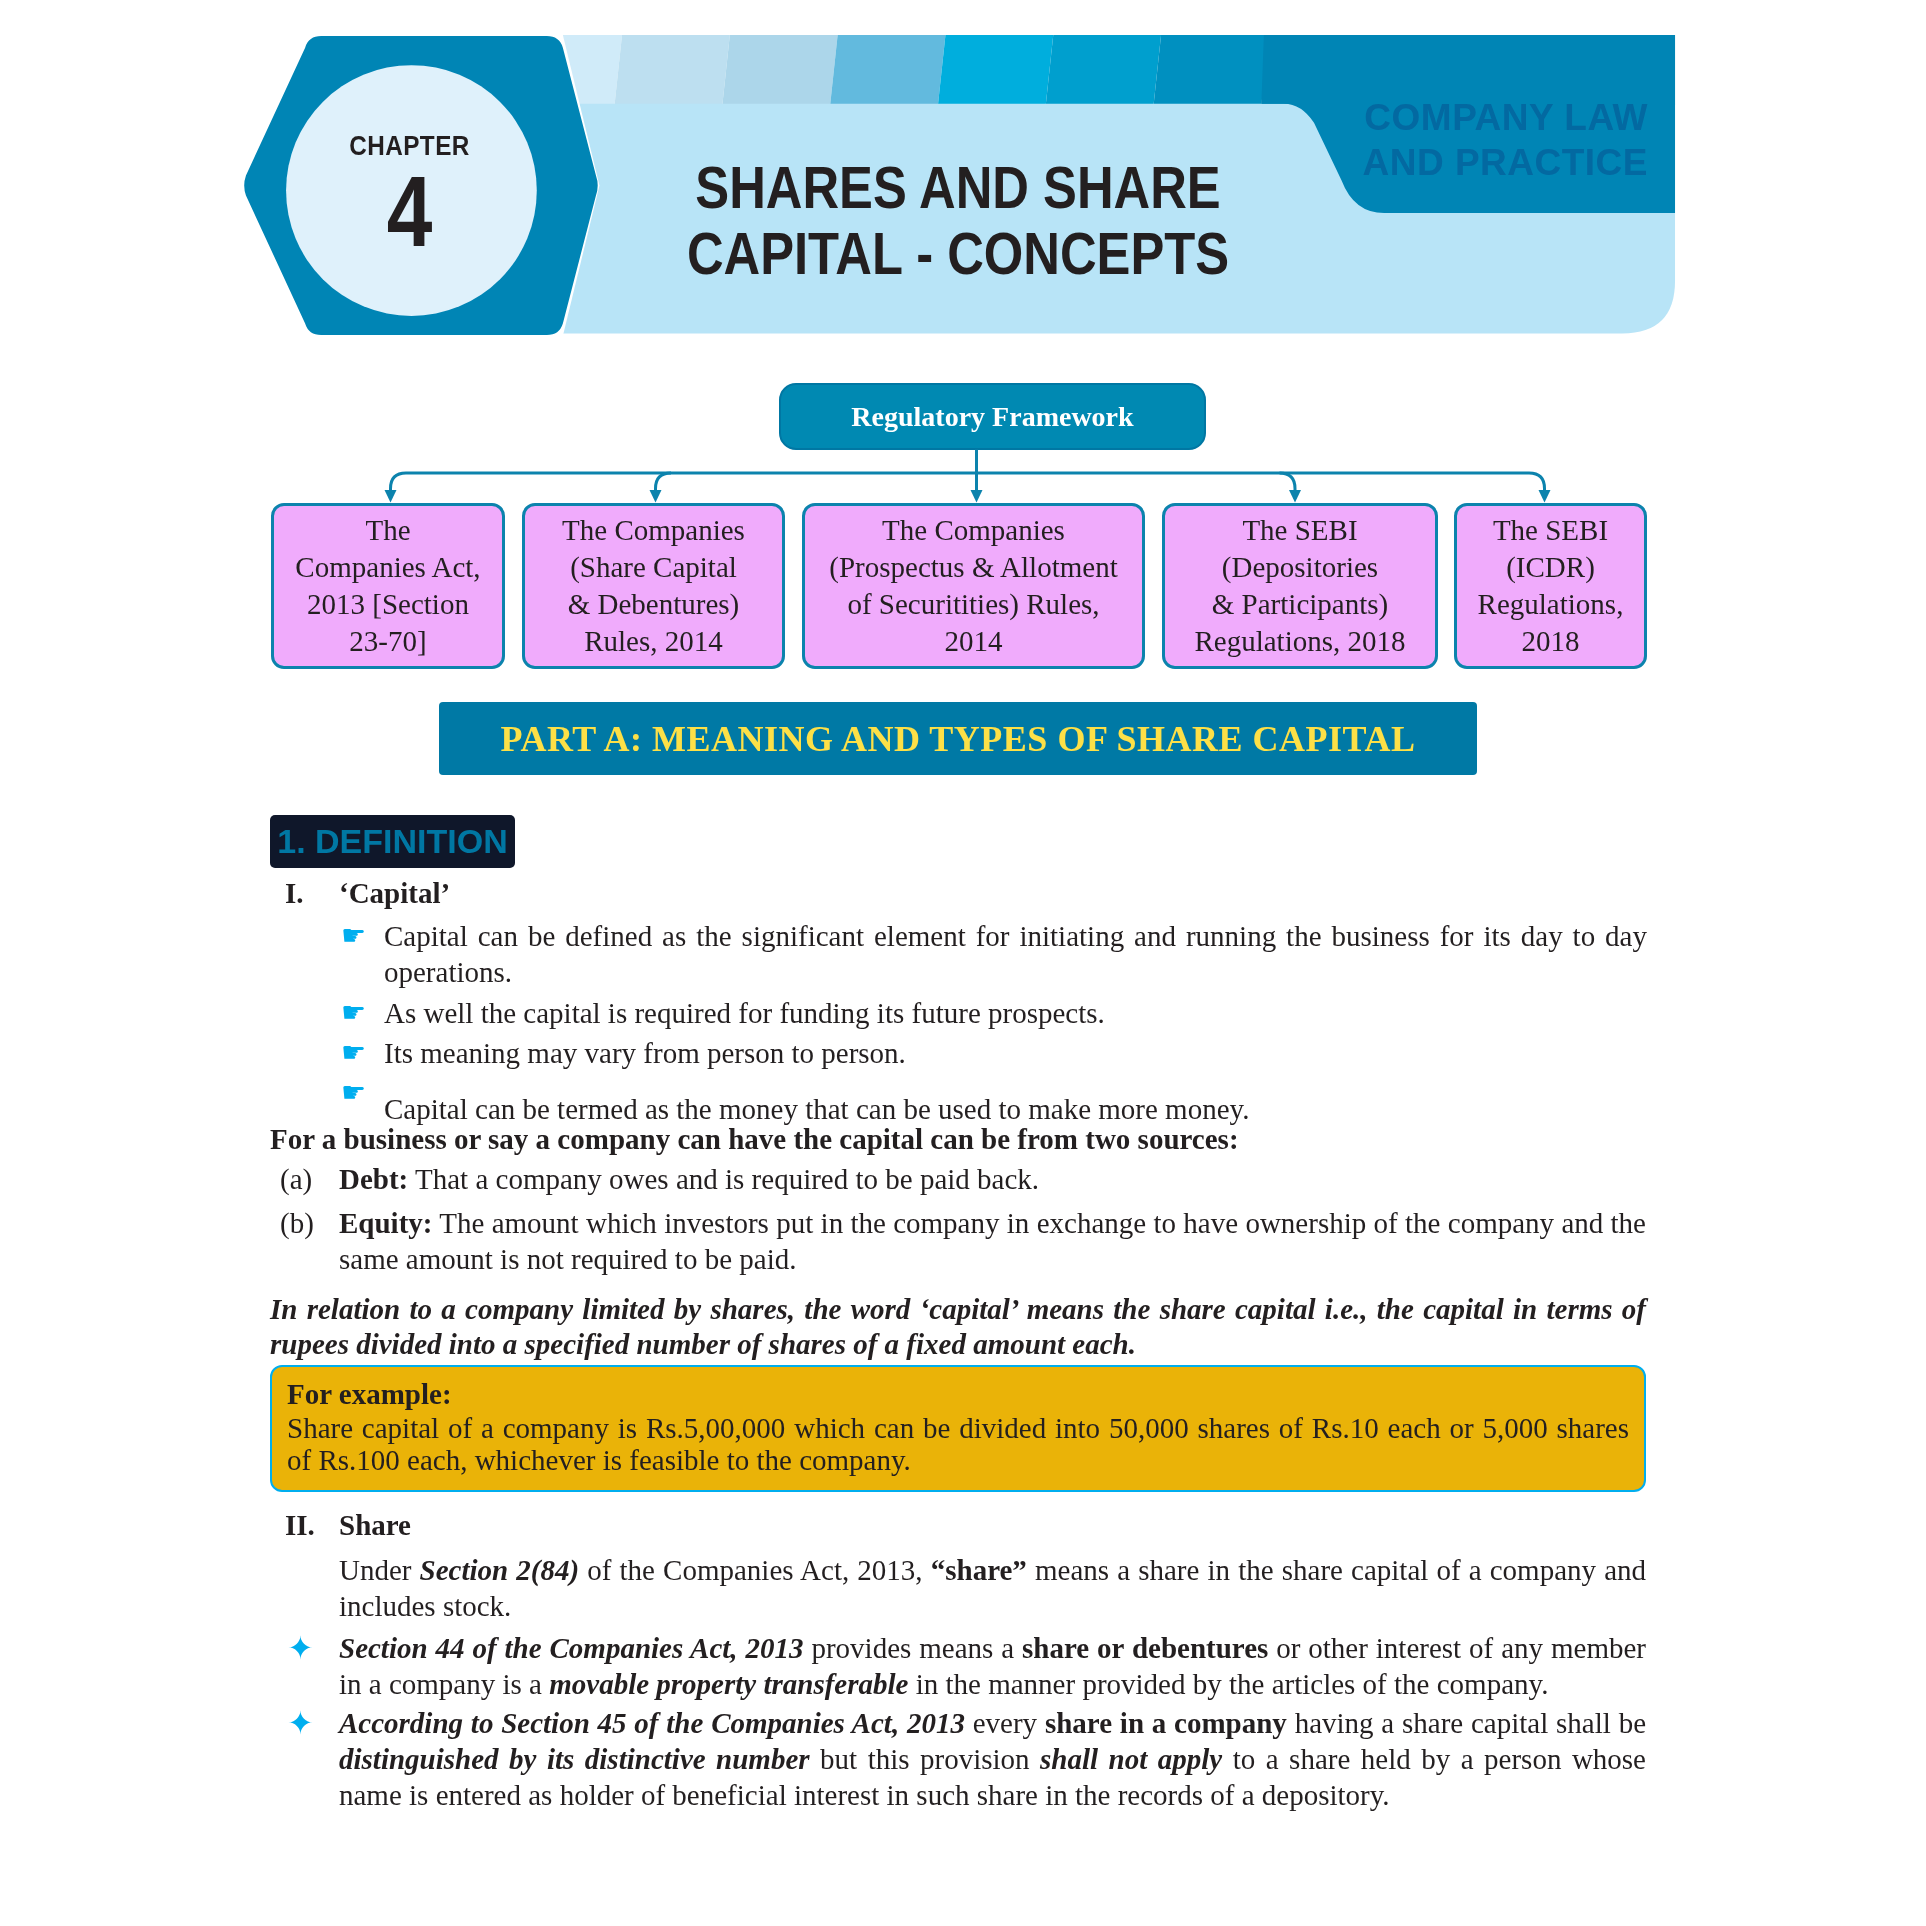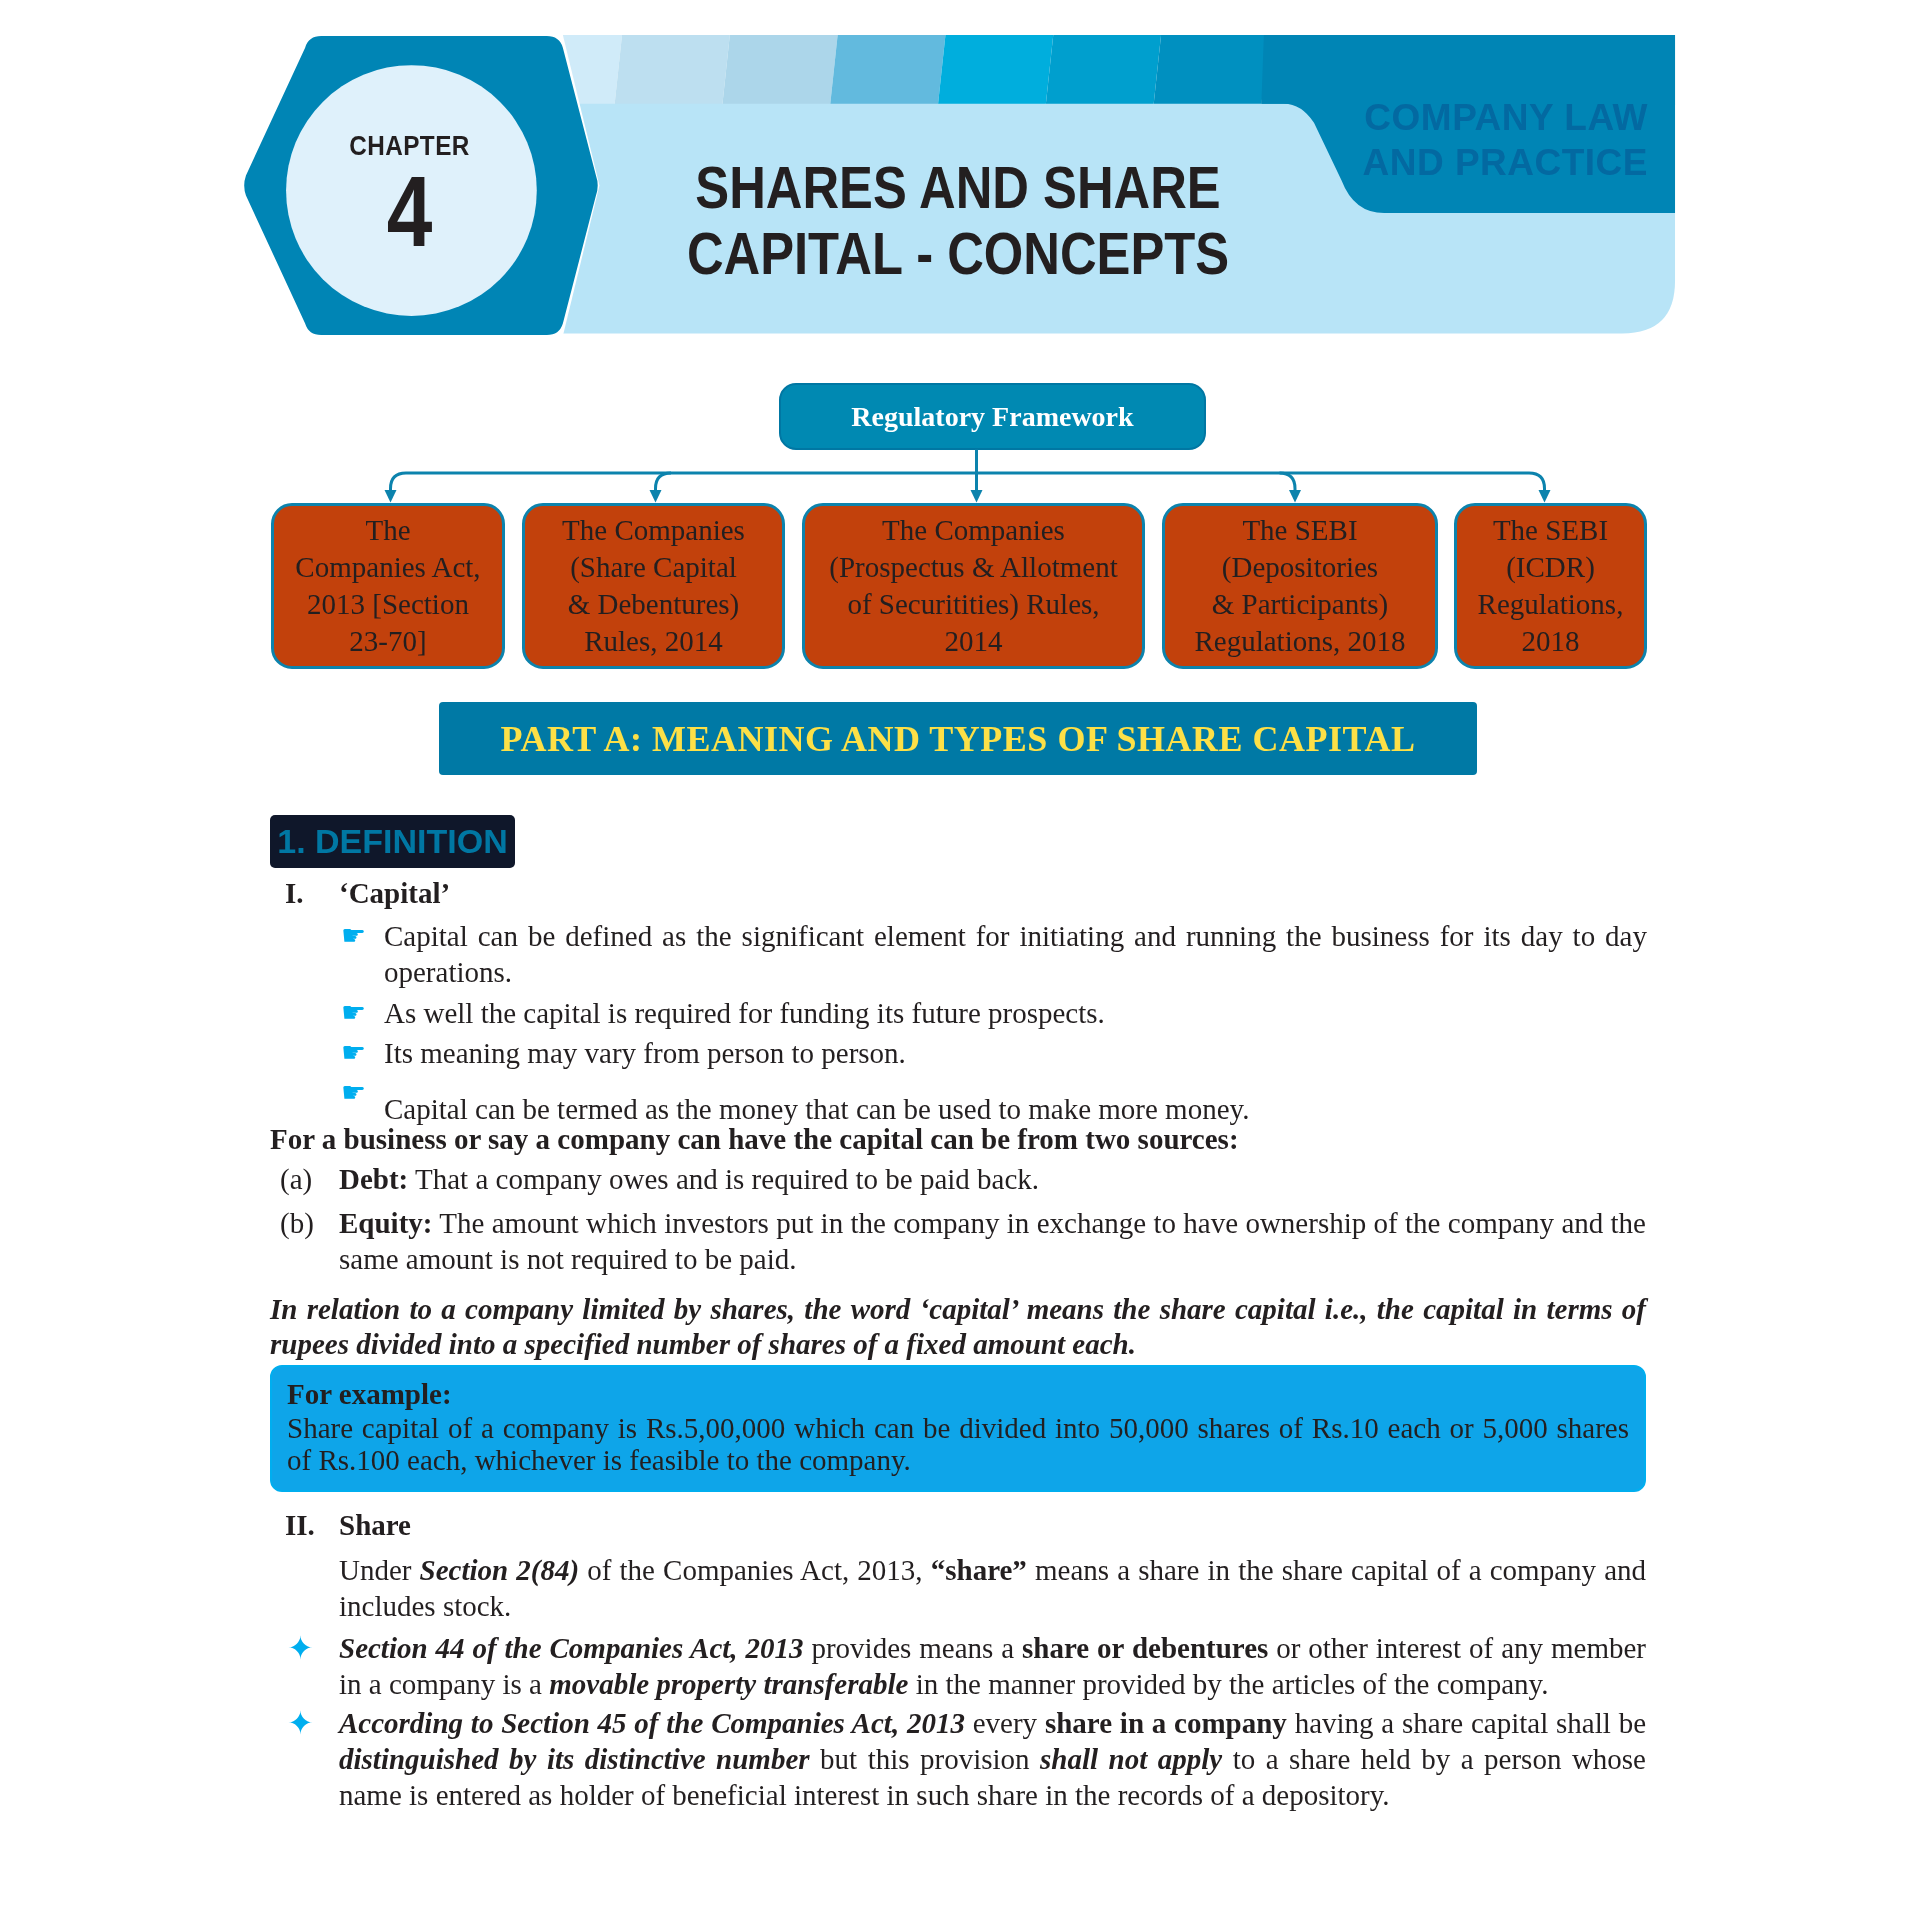--- a/index.html
+++ b/index.html
@@ -21,21 +21,21 @@
       font-family:"Liberation Sans", "DejaVu Sans", sans-serif; font-weight:bold;
       font-size:37px; line-height:45px; color:#0369a1; letter-spacing:0.5px; }
 
   
   .reg-top { position:absolute; left:779px; top:383px; width:427px; height:67px;
       background:#0089b2; border:2.5px solid #0077a3; border-radius:17px; box-sizing:border-box;
       display:flex; align-items:center; justify-content:center;
       color:#ffffff; font-weight:bold; font-size:28px; }
   #connector-svg { position:absolute; left:0; top:446px; width:1926px; height:60px; }
   .reg-box { position:absolute; top:503px; height:166px; box-sizing:border-box;
-      background:#c2410c; border:3px solid #0c83ad; border-radius:21px;
+      background:#f0abfc; border:3px solid #0c83ad; border-radius:13px;
       display:flex; align-items:center; justify-content:center; text-align:center;
       font-size:29px; line-height:37px; padding:0 10px; }
 
   
   .part-banner { position:absolute; left:439px; top:702px; width:1038px; height:73px;
       background:#0079a5; border-radius:4px; display:flex; align-items:center; justify-content:center;
       color:#fde047; font-weight:bold; font-size:36px; letter-spacing:0.5px; }
 
   
   .def-badge { position:absolute; left:270px; top:815px; width:245px; height:53px;
@@ -45,21 +45,21 @@
 
   .text { position:absolute; font-size:29px; line-height:36px; }
   .bold { font-weight:bold; }
   .bi { font-weight:bold; font-style:italic; }
   .justify { text-align:justify; text-align-last:left; }
 
   .hand { position:absolute; color:#00aeef; font-family:"DejaVu Sans", sans-serif; font-size:28px; line-height:36px; }
   .star { position:absolute; color:#00aeef; font-family:"DejaVu Sans", sans-serif; font-size:32px; line-height:36px; }
 
   .example-box { position:absolute; left:270px; top:1365px; width:1376px; height:127px; box-sizing:border-box;
-      background:#0ea5e9; border:2.5px solid #00aeef; border-radius:12px; padding:9px 15px; }
+      background:#eab308; border:2.5px solid #00aeef; border-radius:12px; padding:9px 15px; }
   .example-box .label { font-weight:bold; font-size:29px; line-height:36px; }
   .example-box .body { font-size:29px; line-height:32px; text-align:justify; text-align-last:left; }
 </style>
 </head>
 <body>
 
 <svg id="header-svg" viewBox="0 0 3840 700">
 
   <g>
     <polygon points="1030,70 1240,70 1225,210 1030,210" fill="#d0ebf9"></polygon>

